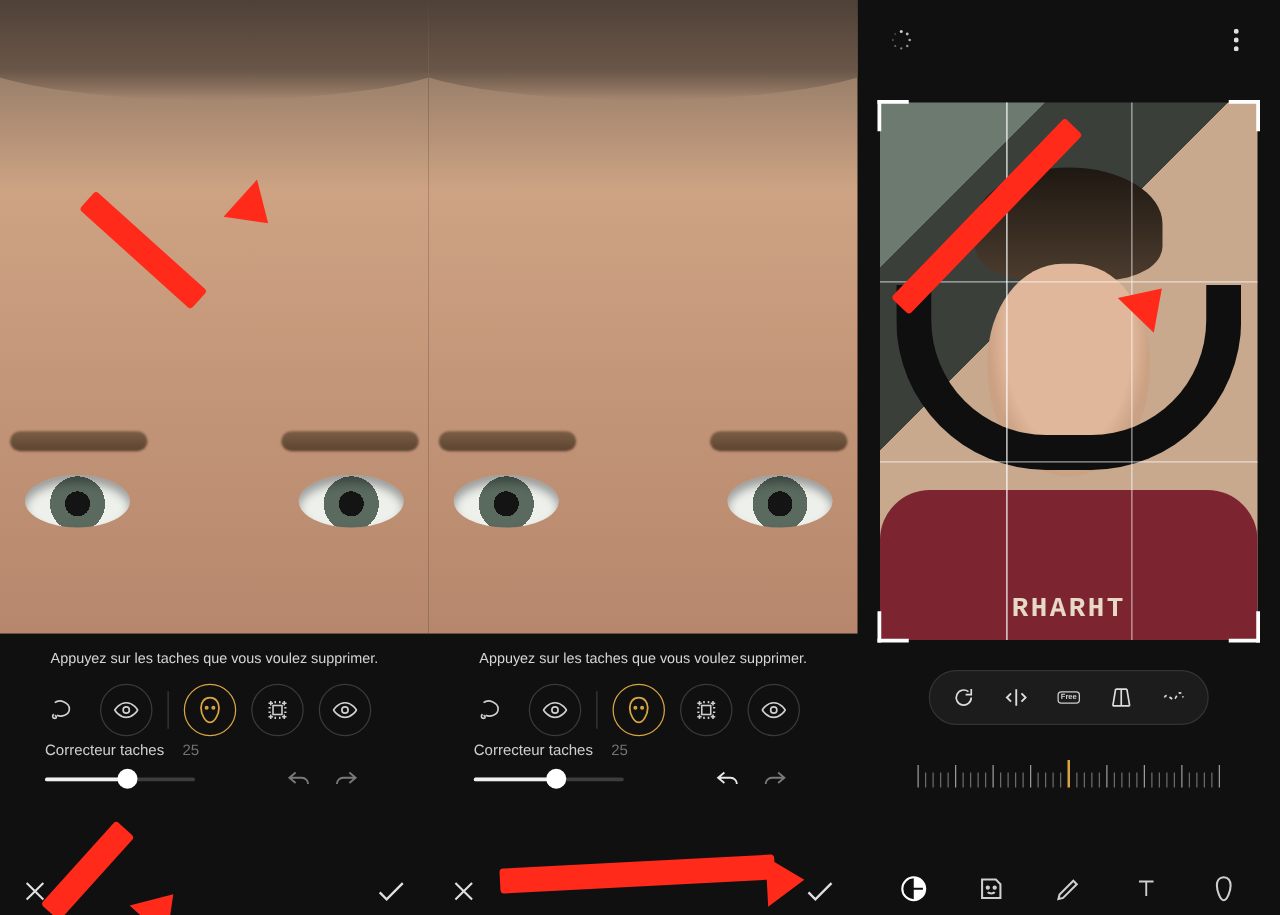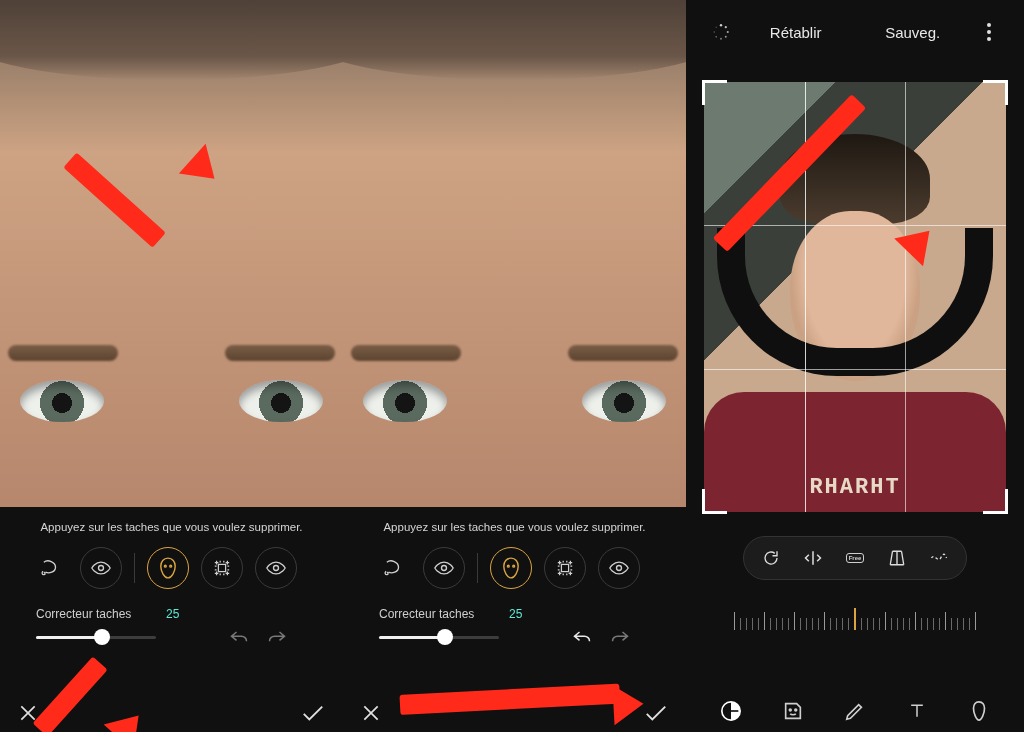--- a/index.html
+++ b/index.html
@@ -18,23 +18,23 @@
   .panel.left .brow.l{left:8px;top:345px}.panel.left .brow.r{right:8px;top:345px}
   .panel.mid .eye.l{left:20px;top:380px}.panel.mid .eye.r{right:20px;top:380px}
   .panel.mid .brow.l{left:8px;top:345px}.panel.mid .brow.r{right:8px;top:345px}
   .ctrls{background:#101010;padding:10px 0 0;position:relative;height:225px}
   .hint{font-size:11.5px;color:#d5d5d5;text-align:center;margin:4px 0 10px}
   .icon-row{display:flex;align-items:center;justify-content:center;gap:12px;height:50px}
   .ibtn{width:40px;height:40px;border-radius:50%;border:1px solid #3a3a3a;display:flex;align-items:center;justify-content:center;color:#cfcfcf;background:transparent}
   .ibtn.sel{border-color:#d9a441}
   .ibtn.sel svg *{stroke:#d9a441}
   .vline{width:1px;height:30px;background:#3a3a3a}
-  .slider-wrap{display:flex;align-items:flex-end;gap:24px;padding:0 36px;margin-top:14px}
+  .slider-wrap{display:flex;align-items:flex-end;gap:4px;padding:0 36px;}
   .slabel{font-size:12px;color:#cfcfcf;white-space:nowrap}
-  .sval{font-size:12px;color:#5eead4;width:24px;text-align:right}
+  .sval{font-size:12px;color:#737373;width:24px;text-align:right}
   .slider-track{flex:0 0 120px;height:3px;background:#3d3d3d;border-radius:2px;position:relative}
   .slider-fill{position:absolute;left:0;top:0;height:100%;background:#f0f0f0;border-radius:2px}
   .slider-thumb{position:absolute;top:50%;width:16px;height:16px;border-radius:50%;background:#fff;transform:translate(-50%,-50%)}
   .ur{display:flex;gap:18px;margin-left:auto;padding-right:20px}
   .ur svg{opacity:.55}
   .ur .on svg{opacity:1}
   .btm{position:absolute;bottom:0;left:0;right:0;height:58px;display:flex;align-items:center;justify-content:space-between;padding:0 18px}
   
   .topbar{height:64px;display:flex;align-items:center;justify-content:space-between;padding:0 18px}
   .tb-left{width:34px;display:flex;justify-content:center}
@@ -251,24 +251,20 @@
               <circle cx="6.4" cy="-6.4" r="1.5" opacity=".9"></circle>
               <circle cx="9" cy="0" r="1.4" opacity=".8"></circle>
               <circle cx="6.4" cy="6.4" r="1.3" opacity=".7"></circle>
               <circle cx="0" cy="9" r="1.2" opacity=".6"></circle>
               <circle cx="-6.4" cy="6.4" r="1.1" opacity=".5"></circle>
               <circle cx="-9" cy="0" r="1" opacity=".4"></circle>
               <circle cx="-6.4" cy="-6.4" r="1" opacity=".3"></circle>
             </g>
           </svg>
       </div>
-      <div class="tb-center">
-        <span class="tb-btn">Rétablir</span>
-        <span class="tb-btn">Sauveg.</span>
-      </div>
       <div class="tb-right">
         <svg width="4" height="18" viewBox="0 0 4 18" fill="#e0e0e0">
             <circle cx="2" cy="2" r="2"></circle>
             <circle cx="2" cy="9" r="2"></circle>
             <circle cx="2" cy="16" r="2"></circle>
           </svg>
       </div>
     </div>
 
     <div class="crop-area">

